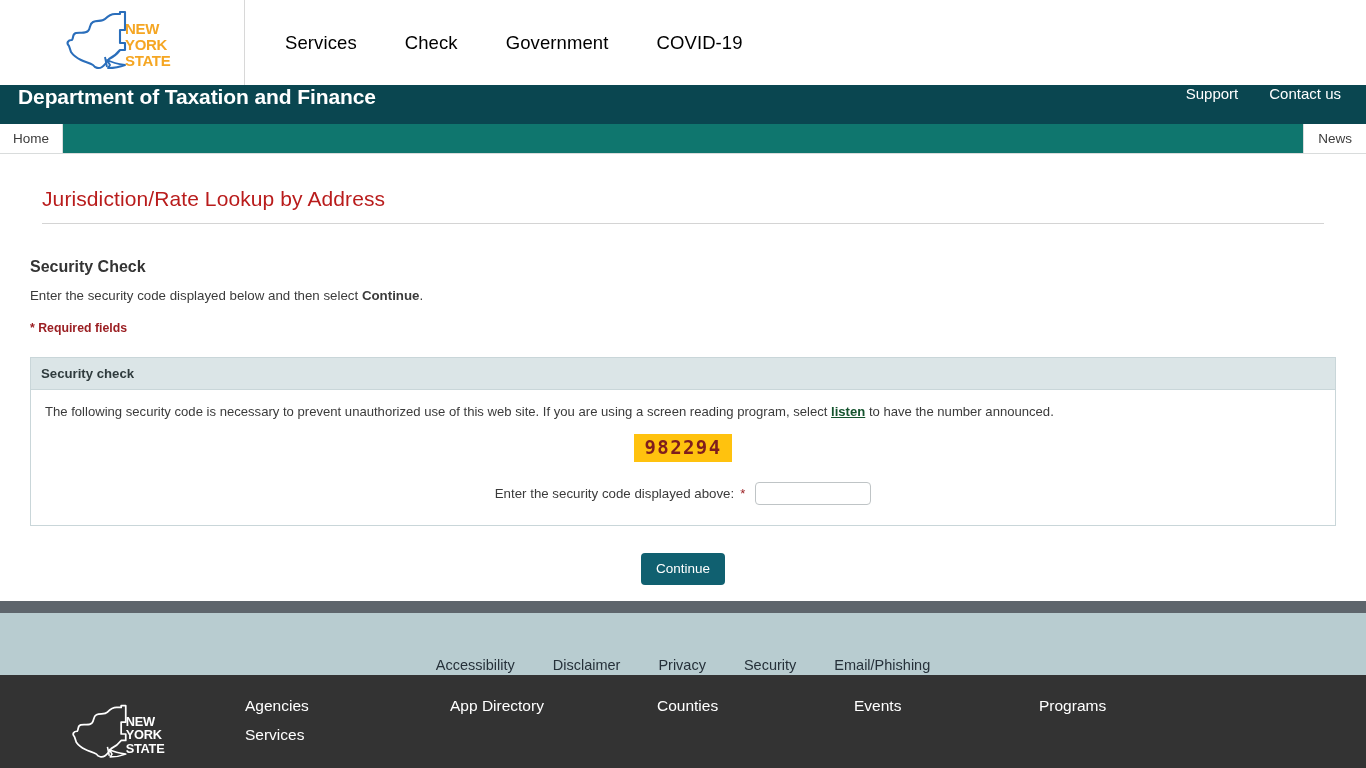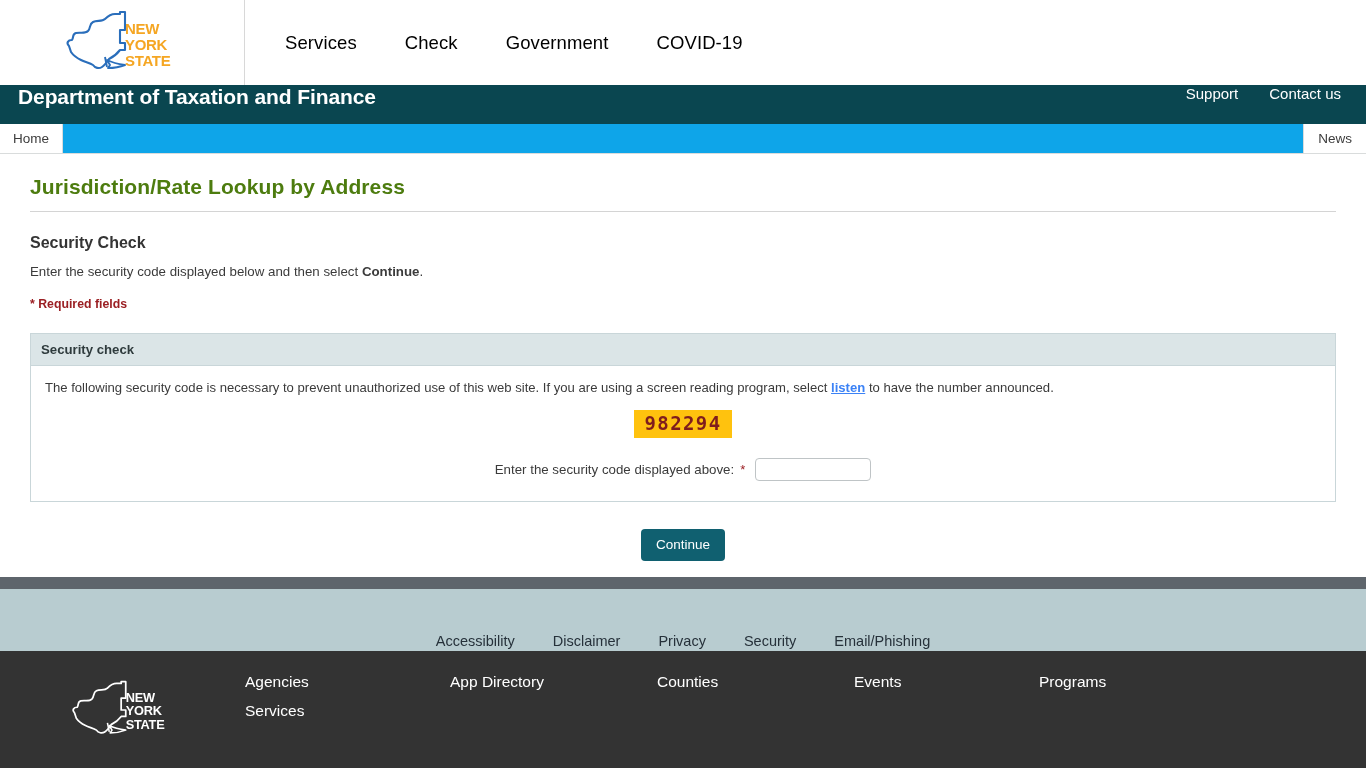--- a/index.html
+++ b/index.html
@@ -64,21 +64,21 @@
   }
   .dept-right a {
     color: #ffffff;
     text-decoration: none;
     font-size: 15px;
   }
 
   
   .crumb-bar {
     height: 30px;
-    background: #0ea5e9;
+    background: #0f766e;
     border-bottom: 1px solid #d9dcdc;
     display: flex;
     align-items: stretch;
     font-size: 13.5px;
     color: #3c3c3c;
   }
   .crumb-tab {
     background: #ffffff;
     padding: 0 13px;
     display: flex;
@@ -98,23 +98,23 @@
     text-decoration: none;
   }
 
   
   .main {
     padding: 0 30px;
     background: #ffffff;
   }
   .page-title {
     font-size: 21px;
-    font-weight: bold;
-    color: #4d7c0f;
-    margin: 0;
+    font-weight: normal;
+    color: #b91c1c;
+    margin: 12px;
     padding: 21px 0 12px 0;
     border-bottom: 1px solid #d4d4d4;
     letter-spacing: .1px;
   }
   .section-title {
     font-size: 16px;
     font-weight: bold;
     color: #343434;
     margin: 0;
     padding: 22px 0 0 0;
@@ -151,21 +151,21 @@
   .panel-body {
     padding: 14px 12px 20px 12px;
   }
   .panel-text {
     font-size: 13.1px;
     color: #3b3b3b;
     margin: 0;
     padding: 0 0 0 2px;
   }
   .panel-text a {
-    color: #3b82f6;
+    color: #14532d;
     font-weight: bold;
     text-decoration: underline;
   }
   .captcha-wrap {
     display: flex;
     justify-content: center;
     padding-top: 15px;
   }
   .captcha {
     background: #ffc20e;

